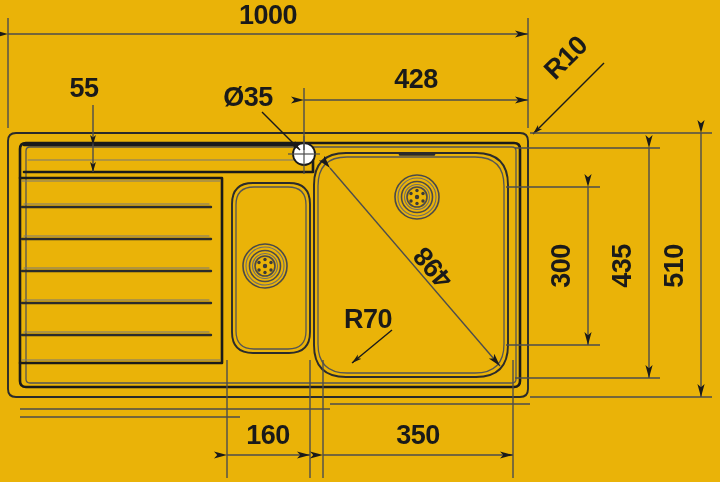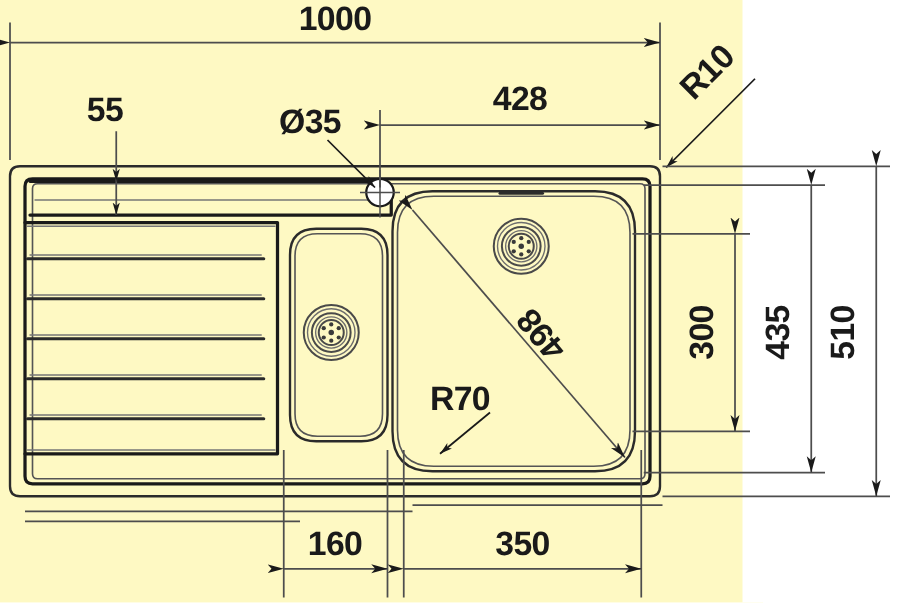--- a/index.html
+++ b/index.html
@@ -9,23 +9,23 @@
     background: #ffffff;
   }
   body {
     width: 720px;
     height: 482px;
     overflow: hidden;
     font-family: "Liberation Sans", sans-serif;
   }
   #drawing-root {
     position: relative;
-    width: 594px;
+    width: 720px;
     height: 482px;
-    background: #fef9c3;
+    background: #eab308;
   }
   svg#drawing-svg {
     display: block;
     width: 720px;
     height: 482px;
   }
   .dim-text {
     font-family: "Liberation Sans", sans-serif;
     font-size: 27px;
     font-weight: 700;

